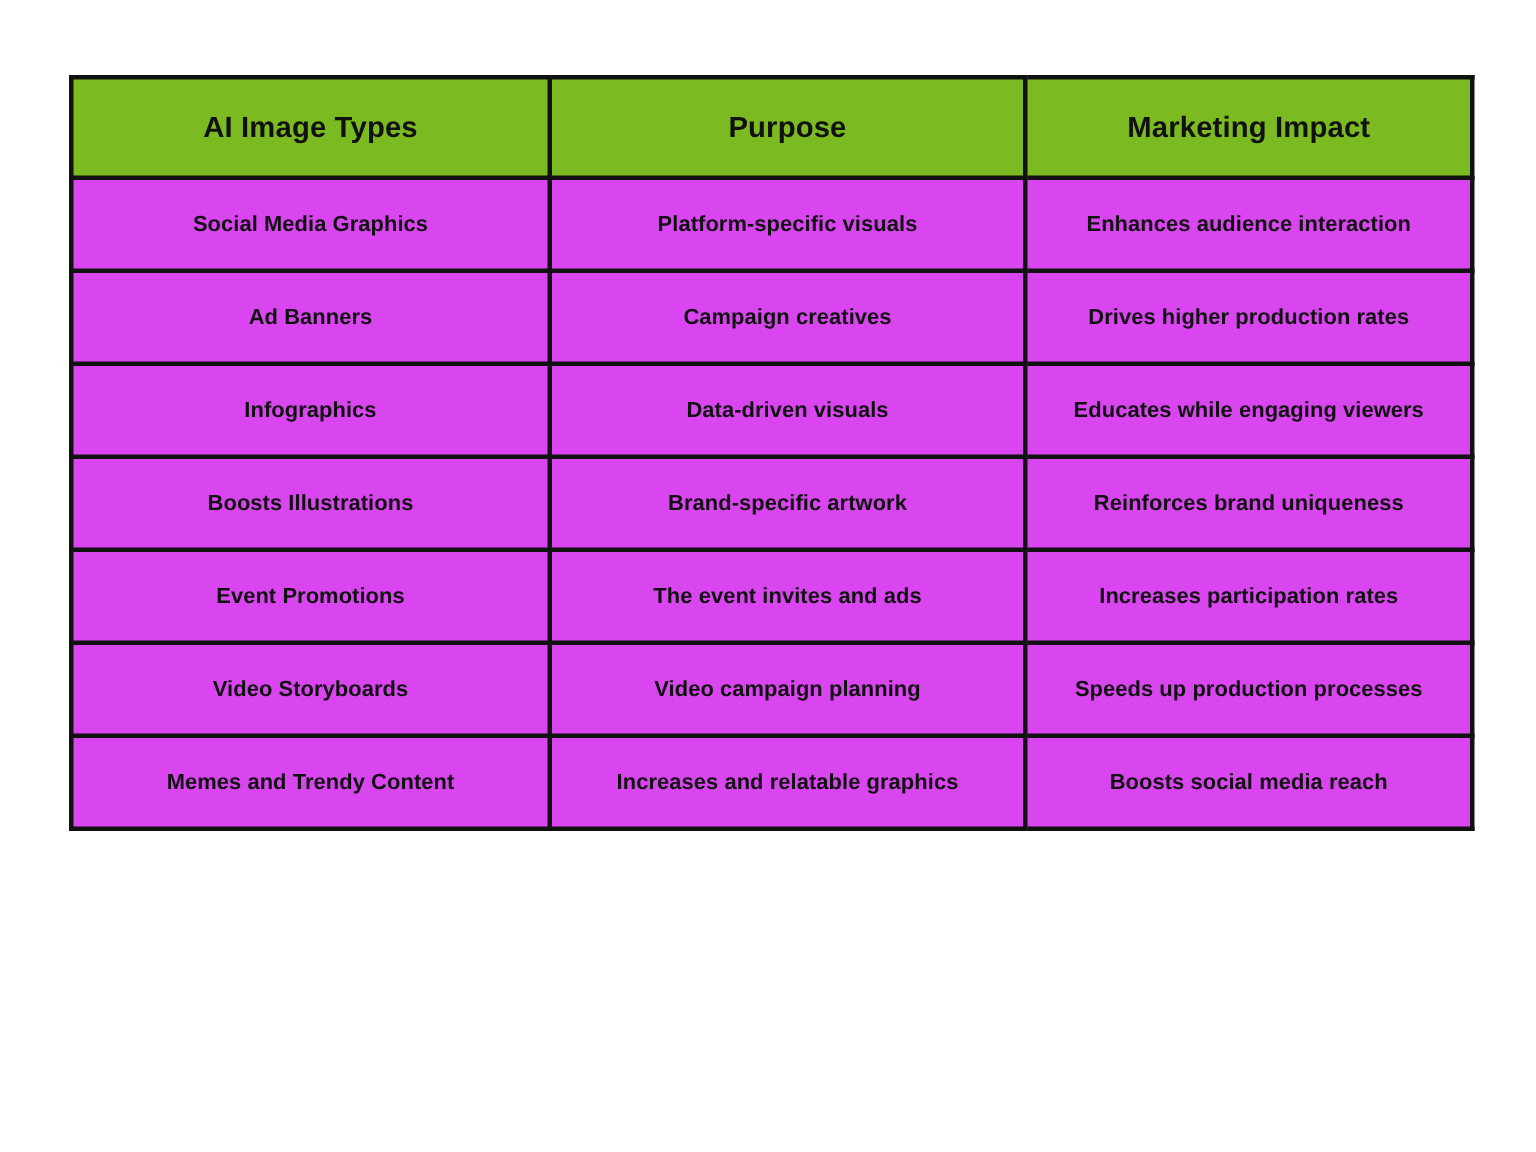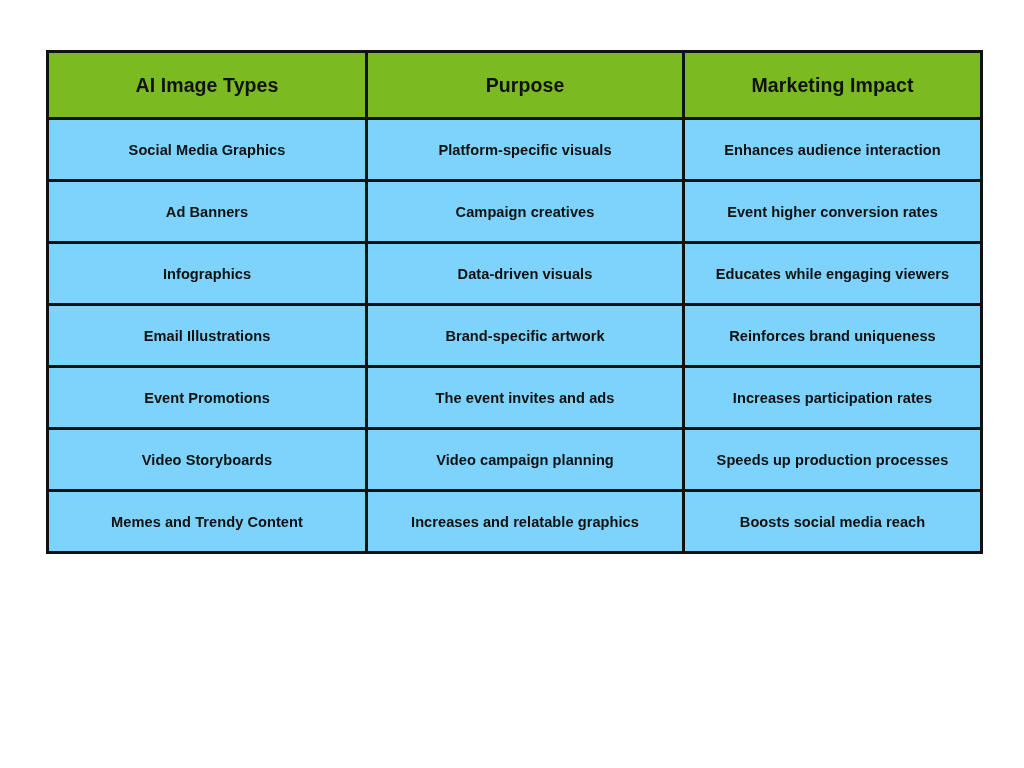--- a/index.html
+++ b/index.html
@@ -43,21 +43,21 @@
     padding: 0 6px;
     box-sizing: border-box;
   }
   table.data-table thead th {
     background: #7CBA22;
     height: 67px;
     font-size: 19.5px;
     letter-spacing: 0.1px;
   }
   table.data-table tbody td {
-    background: #7dd3fc;
+    background: #d946ef;
     height: 62px;
     font-size: 14.6px;
     letter-spacing: 0.05px;
   }
 </style>
 </head>
 <body>
 
 <div id="page">
   <div class="table-wrap">
@@ -76,29 +76,29 @@
       </thead>
       <tbody id="table-body">
           <tr>
             <td>Social Media Graphics</td>
             <td>Platform-specific visuals</td>
             <td>Enhances audience interaction</td>
           </tr>
           <tr>
             <td>Ad Banners</td>
             <td>Campaign creatives</td>
-            <td>Event higher conversion rates</td>
+            <td>Drives higher production rates</td>
           </tr>
           <tr>
             <td>Infographics</td>
             <td>Data-driven visuals</td>
             <td>Educates while engaging viewers</td>
           </tr>
           <tr>
-            <td>Email Illustrations</td>
+            <td>Boosts Illustrations</td>
             <td>Brand-specific artwork</td>
             <td>Reinforces brand uniqueness</td>
           </tr>
           <tr>
             <td>Event Promotions</td>
             <td>The event invites and ads</td>
             <td>Increases participation rates</td>
           </tr>
           <tr>
             <td>Video Storyboards</td>

